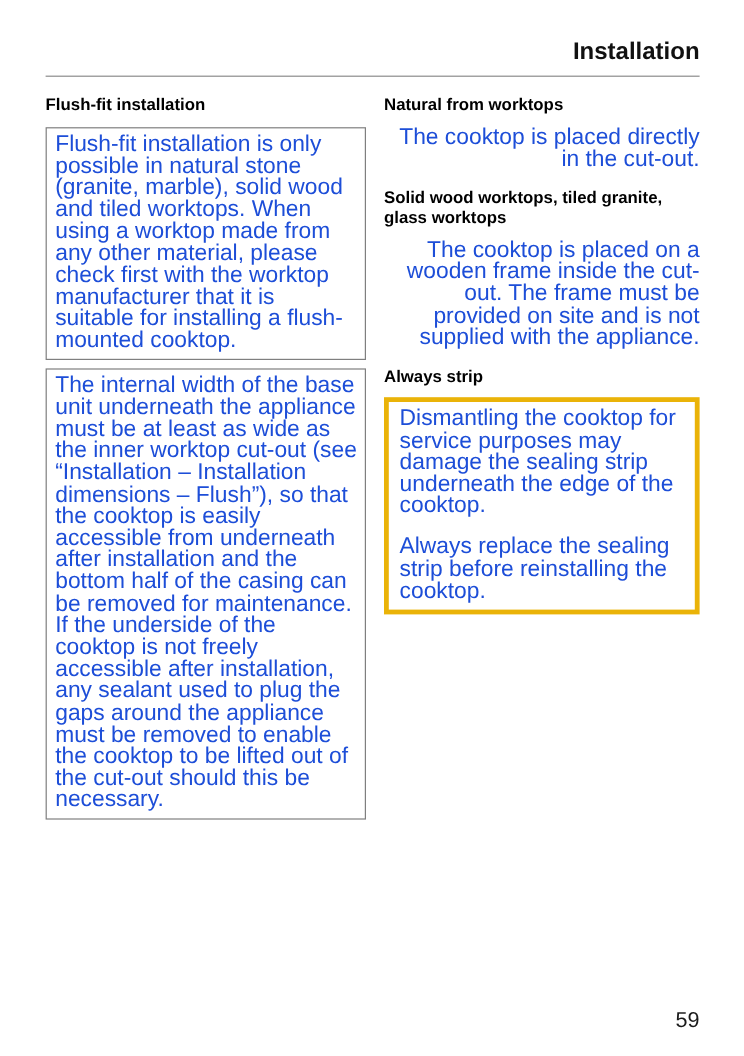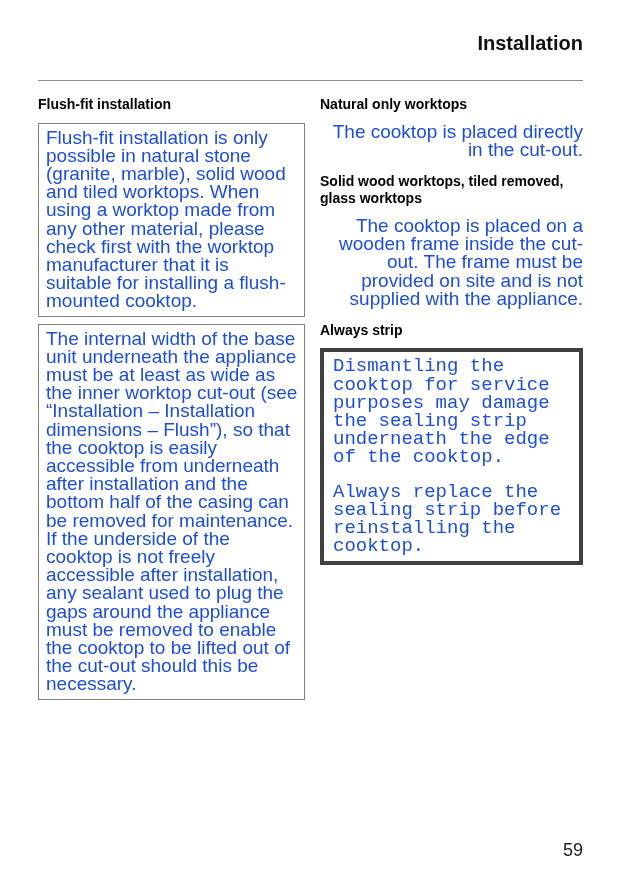--- a/index.html
+++ b/index.html
@@ -25,21 +25,21 @@
     pointer-events: none;
   }
   .content {
     position: absolute;
     inset: 0;
     padding: 31px 37px 0 38px;
     z-index: 1;
   }
   header.page-header {
     border-bottom: 1.5px solid #8c8c8c;
-    padding-bottom: 25px;
+    padding-bottom: 8px;
   }
   h1.page-title {
     font-size: 20px;
     line-height: 24px;
     font-weight: bold;
     color: #111;
     text-align: right;
   }
   .columns {
     display: flex;
@@ -61,24 +61,23 @@
     line-height: 18.2px;
     color: #1d4ed8;
   }
   .framed-box {
     border: 1px solid #7f7f7f;
     padding: 5px 6px 5px 7px;
     background: transparent;
     margin-bottom: 7px;
   }
   .note-box {
-    border: 4px solid #404040;
+    border: 4px solid #eab308;
     padding: 5px 7px 6px 9px;
     background: transparent;
-    font-family: Liberation Mono, monospace;
   }
   .note-box p + p { margin-top: 16px; }
   .col-right .body-text.para { margin-bottom: 14px; text-align: right; }
   .page-number {
     position: absolute;
     right: 37px;
     top: 840px;
     font-size: 18px;
     color: #1a1a1a;
   }
@@ -103,24 +102,24 @@
         <div class="framed-box">
           <p class="body-text">Flush-fit installation is only possible in natural stone (granite, marble), solid wood and tiled worktops. When using a worktop made from any other material, please check first with the worktop manufacturer that it is suitable for installing a flush-mounted cooktop.</p>
         </div>
 
         <div class="framed-box">
           <p class="body-text">The internal width of the base unit underneath the appliance must be at least as wide as the inner worktop cut-out (see “Installation – Installation dimensions – Flush”), so that the cooktop is easily accessible from underneath after installation and the bottom half of the casing can be removed for maintenance. If the underside of the cooktop is not freely accessible after installation, any sealant used to plug the gaps around the appliance must be removed to enable the cooktop to be lifted out of the cut-out should this be necessary.</p>
         </div>
       </div>
 
       <div class="col-right">
-        <h2 class="section-heading">Natural only worktops</h2>
+        <h2 class="section-heading">Natural from worktops</h2>
         <p class="body-text para">The cooktop is placed directly in the cut-out.</p>
 
-        <h2 class="section-heading">Solid wood worktops, tiled removed, glass worktops</h2>
+        <h2 class="section-heading">Solid wood worktops, tiled granite, glass worktops</h2>
         <p class="body-text para">The cooktop is placed on a wooden frame inside the cut-out. The frame must be provided on site and is not supplied with the appliance.</p>
 
         <h2 class="section-heading mt">Always strip</h2>
 
         <div class="note-box">
           <p class="body-text">Dismantling the cooktop for service purposes may damage the sealing strip underneath the edge of the cooktop.</p>
           <p class="body-text">Always replace the sealing strip before reinstalling the cooktop.</p>
         </div>
       </div>
 

